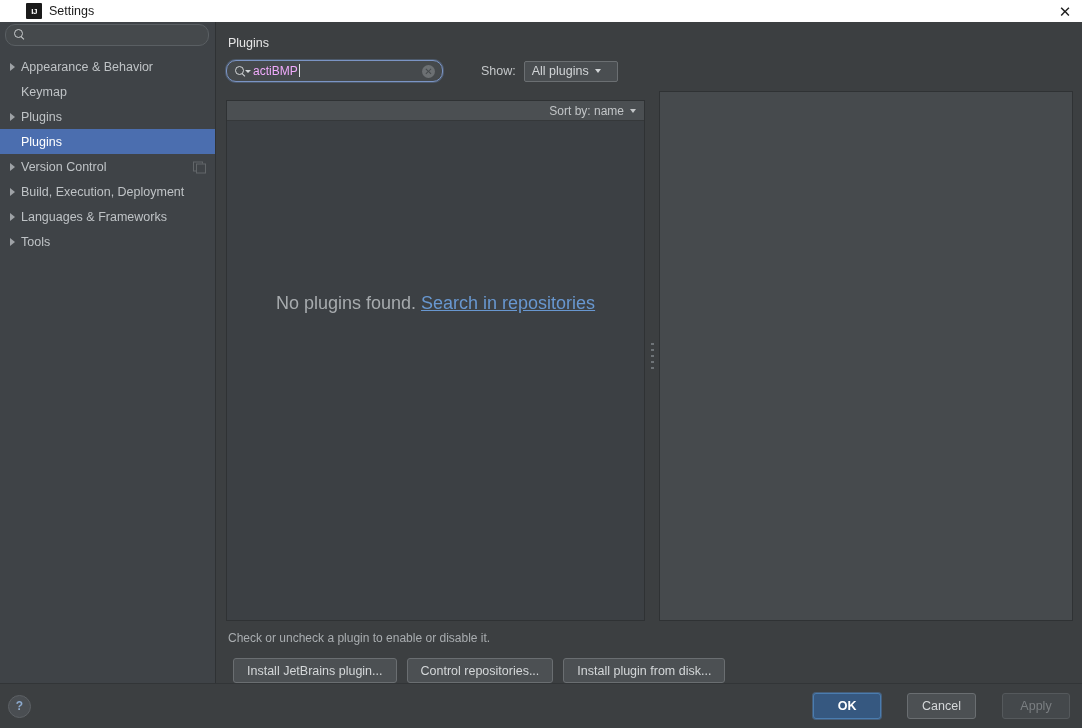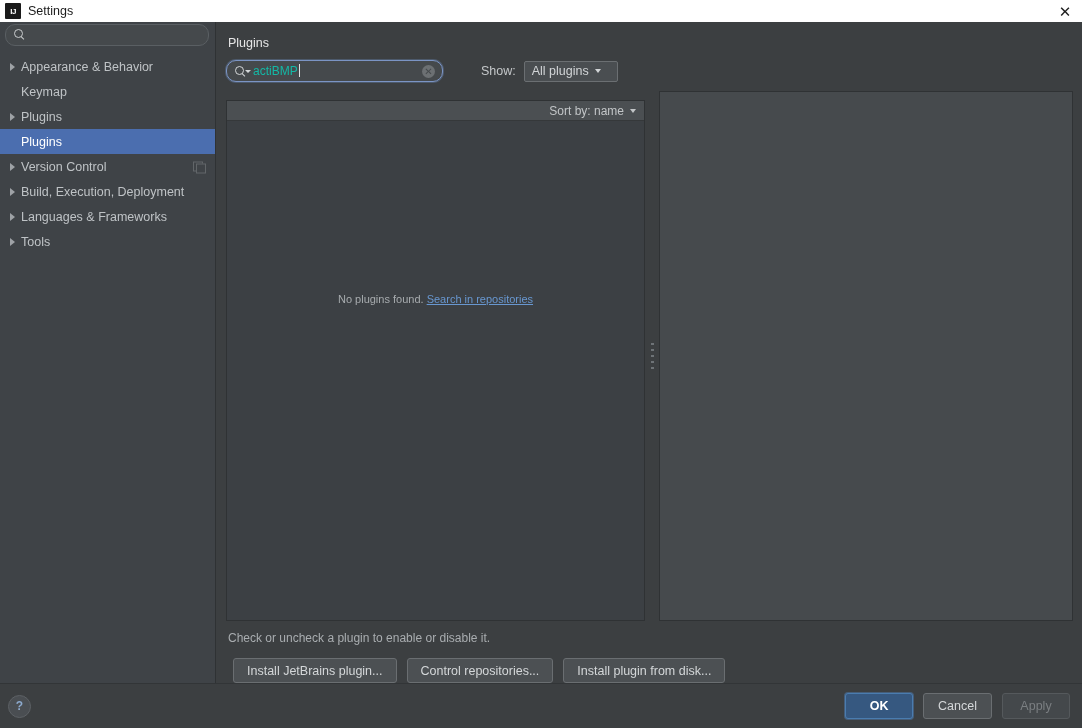--- a/index.html
+++ b/index.html
@@ -26,20 +26,21 @@
   }
 
   
   .titlebar {
     height: 22px;
     background: #ffffff;
     display: flex;
     align-items: center;
     flex: 0 0 auto;
     position: relative;
+    padding-left: 21px;
   }
   .titlebar-icon {
     width: 16px;
     height: 16px;
     margin-left: 5px;
     margin-right: 7px;
     background: #1a1a1a;
     border-radius: 1px;
     display: flex;
     align-items: center;
@@ -241,21 +242,21 @@
     position: absolute;
     right: -1px;
     top: 5px;
     width: 0; height: 0;
     border-top: 3px solid #d4d7d9;
     border-left: 3px solid transparent;
     border-right: 3px solid transparent;
   }
   .plugin-search-value {
     flex: 1 1 auto;
-    color: #14b8a6;
+    color: #f0abfc;
     font-size: 12px;
     padding-left: 3px;
     white-space: nowrap;
     overflow: hidden;
     position: relative;
   }
   .caret-bar {
     display: inline-block;
     width: 1px;
     height: 13px;
@@ -336,21 +337,21 @@
   }
   .list-body {
     flex: 1 1 auto;
     display: flex;
     align-items: flex-start;
     justify-content: center;
     padding-top: 172px;
   }
   .empty-msg {
     color: #a7abae;
-    font-size: 11px;
+    font-size: 18px;
   }
   .empty-msg a {
     color: #6897d0;
     text-decoration: underline;
     cursor: pointer;
   }
   .splitter {
     flex: 0 0 14px;
     display: flex;
     align-items: center;
@@ -426,21 +427,21 @@
   }
   .bottom-spacer { flex: 1 1 auto; }
   .dlg-btn {
     height: 26px;
     min-width: 68px;
     border-radius: 3px;
     font-size: 12.5px;
     display: inline-flex;
     align-items: center;
     justify-content: center;
-    margin-left: 10px;
+    margin-left: 26px;
     padding: 0 14px;
     font-family: "Liberation Sans", sans-serif;
   }
   .dlg-btn.primary {
     background: #365880;
     border: 1px solid #4a7caf;
     color: #ffffff;
     box-shadow: 0 0 0 1px rgba(80,130,190,0.45);
     font-weight: bold;
   }

